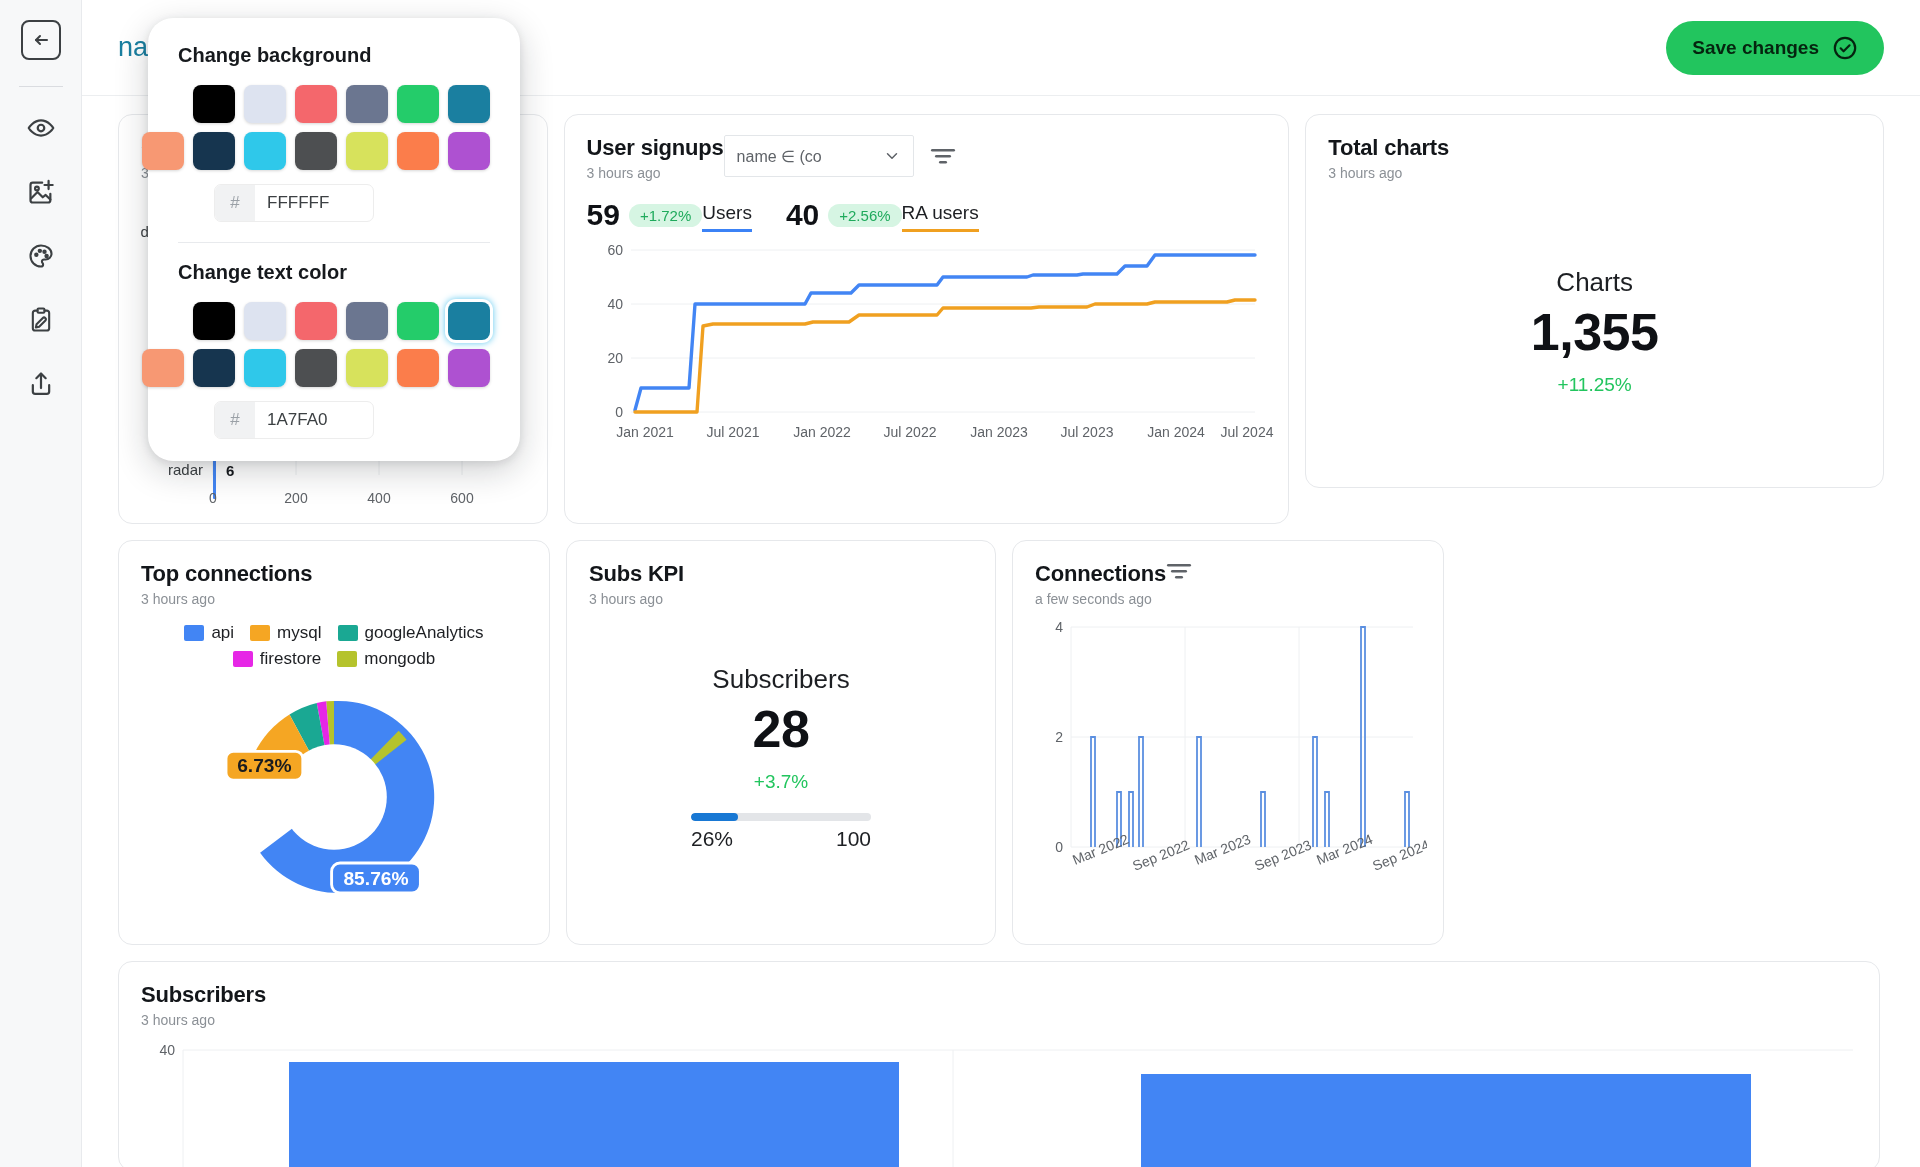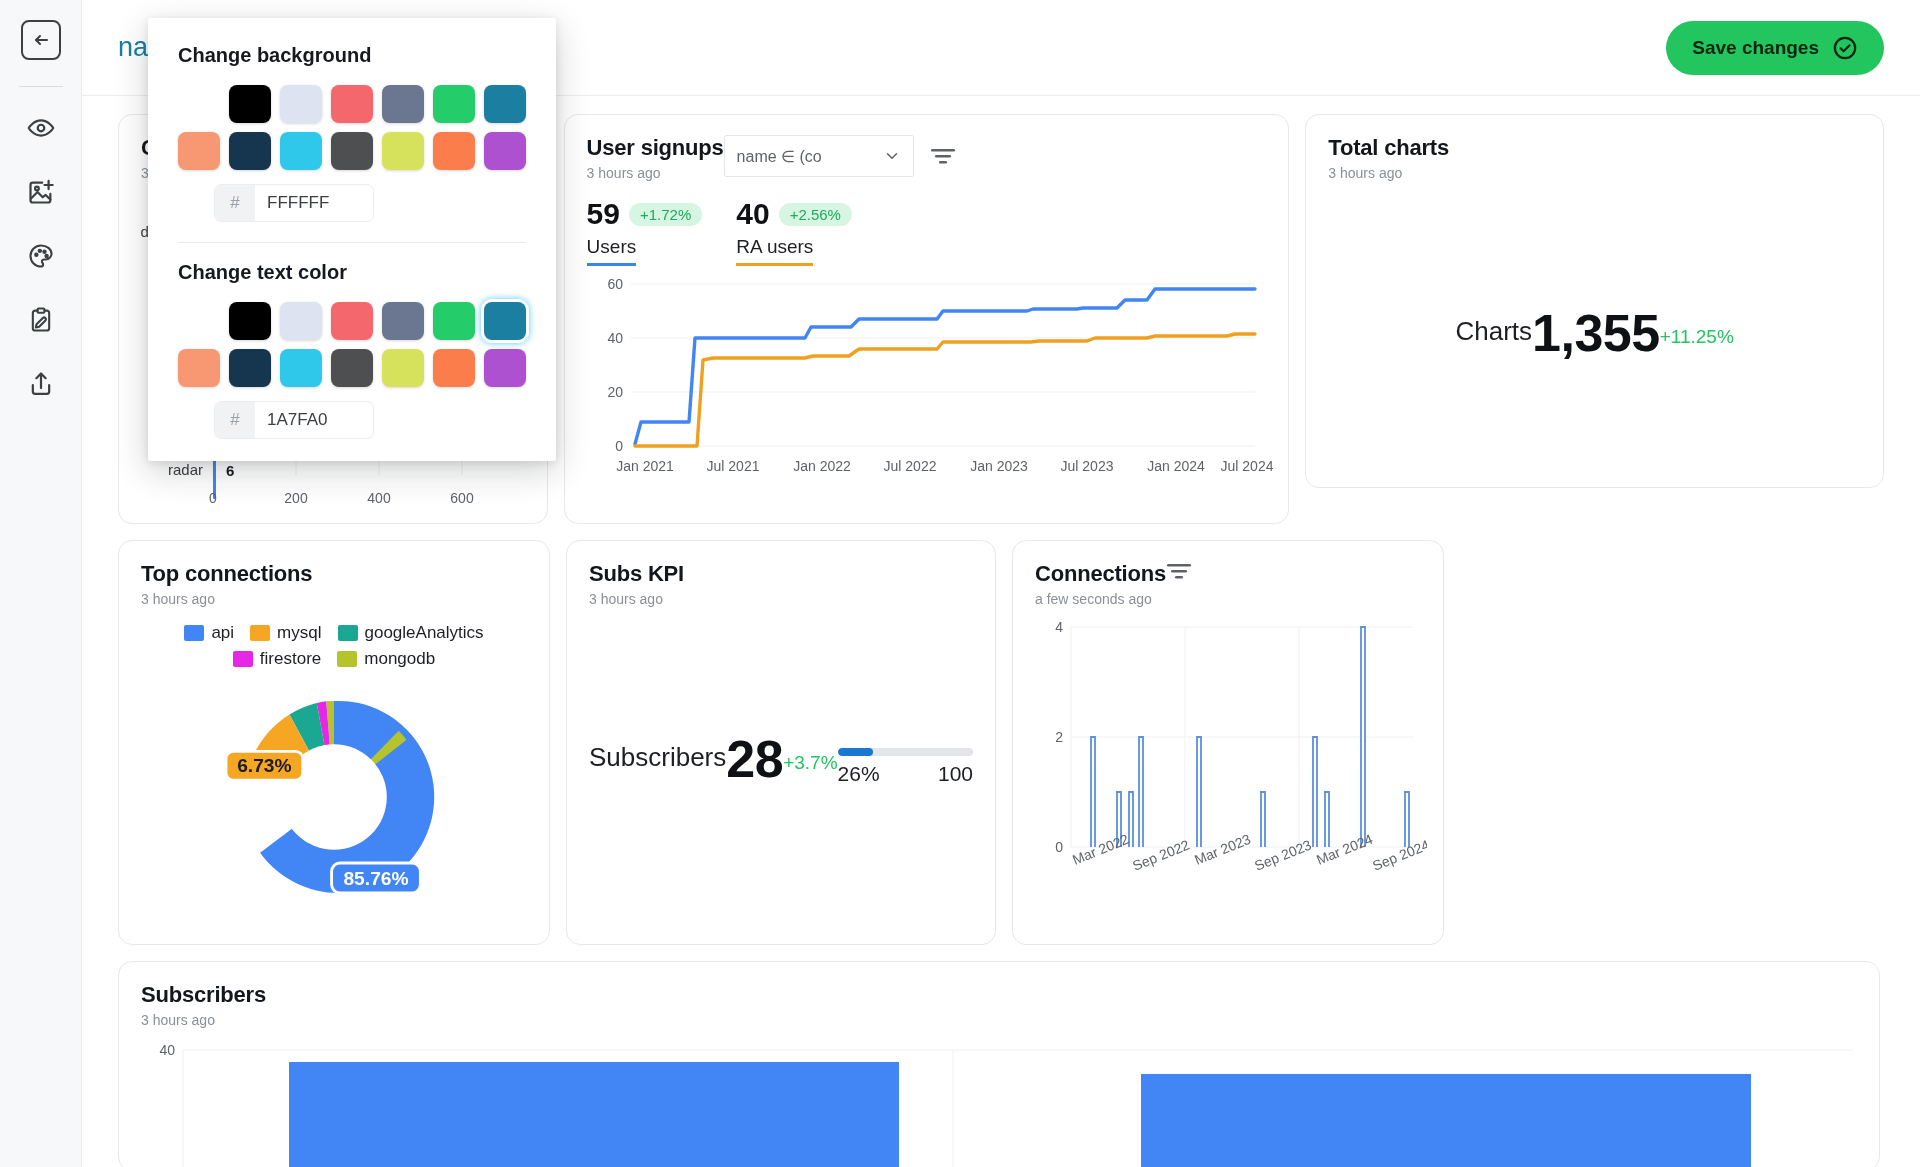--- a/index.html
+++ b/index.html
@@ -59,59 +59,59 @@
     padding: 20px 22px; position: relative; overflow: hidden;
   }
   .card-title { font-size: 22px; font-weight: 700; color: #13161a; letter-spacing: -.2px; }
   .card-sub { font-size: 14px; color: #8b9096; margin-top: 4px; }
   .card-head { display:flex; align-items: flex-start; }
 
   .filter-ic { width: 26px; height: 20px; cursor: pointer; flex: 0 0 26px; }
 
   
   .kpis { display: flex; gap: 34px; margin-top: 16px; }
-  .kpi-col { display: flex; flex-direction: column; }
+  .kpi-col { display: flex; flex-direction: row; align-items: flex-end; }
   .kpi-top { display: flex; align-items: center; gap: 9px; }
   .kpi-num { font-size: 30px; font-weight: 700; color: #0f1115; }
   .kpi-badge {
     background: #d6f5e3; color: #1faa5c; font-size: 15px; font-weight: 500;
     border-radius: 14px; padding: 3px 11px;
   }
   .kpi-label { font-size: 19px; color: #1d1f23; margin-top: 5px; padding-bottom: 5px; width: max-content; }
   .kpi-label.blue { border-bottom: 3px solid #3b82f6; }
   .kpi-label.orange { border-bottom: 3px solid #f0a020; }
 
   .select {
     width: 190px; height: 42px; border: 1px solid #e3e6e9; border-radius: 2px;
     display: flex; align-items: center; justify-content: space-between;
     padding: 0 12px; font-size: 16px; color: #5f6368; cursor: pointer;
     background: #fff; overflow: hidden; white-space: nowrap;
   }
 
   
-  .bignum-wrap { display: flex; flex-direction: row; align-items: center; justify-content: center; }
+  .bignum-wrap { display: flex; flex-direction: column; align-items: center; justify-content: center; }
   .bignum-label { font-size: 26px; color: #1d1f23; }
   .bignum-value { font-size: 52px; font-weight: 700; color: #0f1115; margin-top: 4px; letter-spacing: -.5px; }
   .bignum-delta { font-size: 19px; color: #22c55e; margin-top: 12px; }
 
   .progress-row { margin-top: 20px; width: 180px; }
   .progress-track { height: 8px; background: #e3e5e8; border-radius: 4px; overflow: hidden; }
   .progress-fill { height: 8px; background: #1878d4; border-radius: 4px; }
   .progress-lbls { display: flex; justify-content: space-between; margin-top: 6px; font-size: 21px; color: #1d1f23; }
 
   
   .legend { display:flex; flex-direction: column; align-items: center; gap: 6px; margin-top: 16px; }
   .legend-row { display: flex; gap: 16px; align-items: flex-end; }
   .legend-item { display: flex; align-items: center; gap: 7px; font-size: 17px; color: #1d1f23; }
   .legend-sw { width: 20px; height: 16px; border-radius: 2px; }
 
   
   .popover {
-    position: absolute; left: 66px; top: 18px; width: 408px;
-    background: #fff; border-radius: 2px; z-index: 50;
+    position: absolute; left: 66px; top: 18px; width: 372px;
+    background: #fff; border-radius: 25px; z-index: 50;
     box-shadow: 0 10px 34px rgba(20,24,31,.20), 0 2px 8px rgba(20,24,31,.10);
     padding: 26px 30px 22px 30px;
   }
   .pop-title { font-size: 20px; font-weight: 700; color: #16191d; }
   .sw-grid { margin: 18px 0 0 0; display: flex; flex-direction: column; gap: 9px; align-items: flex-end; }
   .sw-line { display: flex; gap: 9px; }
   .sw {
     width: 42px; height: 38px; border-radius: 8px; cursor: pointer;
     box-shadow: 0 1px 3px rgba(0,0,0,.16);
   }

